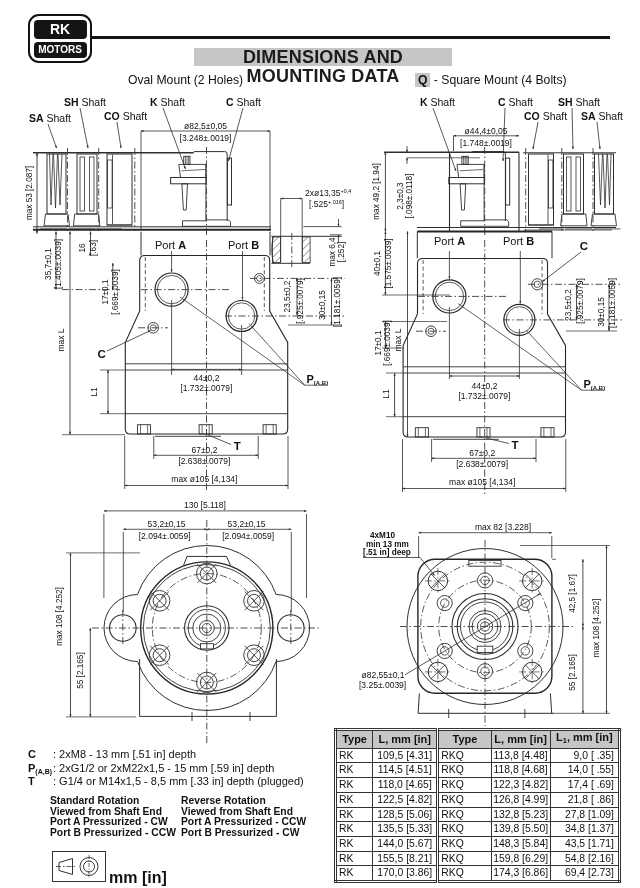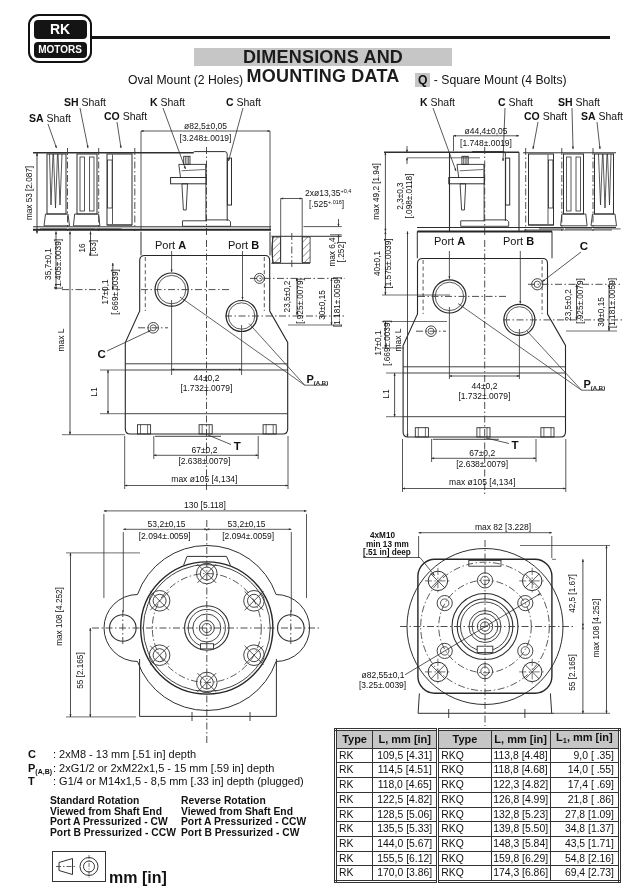--- a/index.html
+++ b/index.html
@@ -526,21 +526,21 @@
         </tr>
 <tr>
           <td class="t1">RK<span class="fr">250</span></td>
           <td class="c">144,0 [5.67]</td>
           <td class="t1 dd">RKQ<span class="fr">250</span></td>
           <td class="c">148,3 [5.84]</td>
           <td class="r">43,5 [1.71]</td>
         </tr>
 <tr>
           <td class="t1">RK<span class="fr">315</span></td>
-          <td class="c">155,5 [6.12]</td>
+          <td class="c">155,5 [8.21]</td>
           <td class="t1 dd">RKQ<span class="fr">315</span></td>
           <td class="c">159,8 [6.29]</td>
           <td class="r">54,8 [2.16]</td>
         </tr>
 <tr>
           <td class="t1">RK<span class="fr">400</span></td>
           <td class="c">170,0 [3.86]</td>
           <td class="t1 dd">RKQ<span class="fr">400</span></td>
           <td class="c">174,3 [6.86]</td>
           <td class="r">69,4 [2.73]</td>

